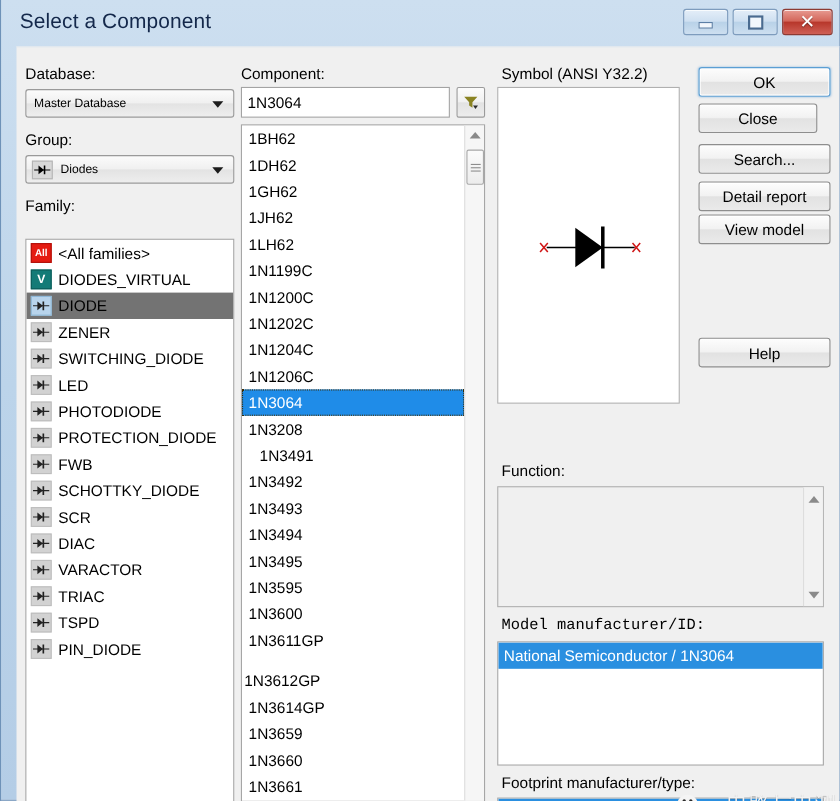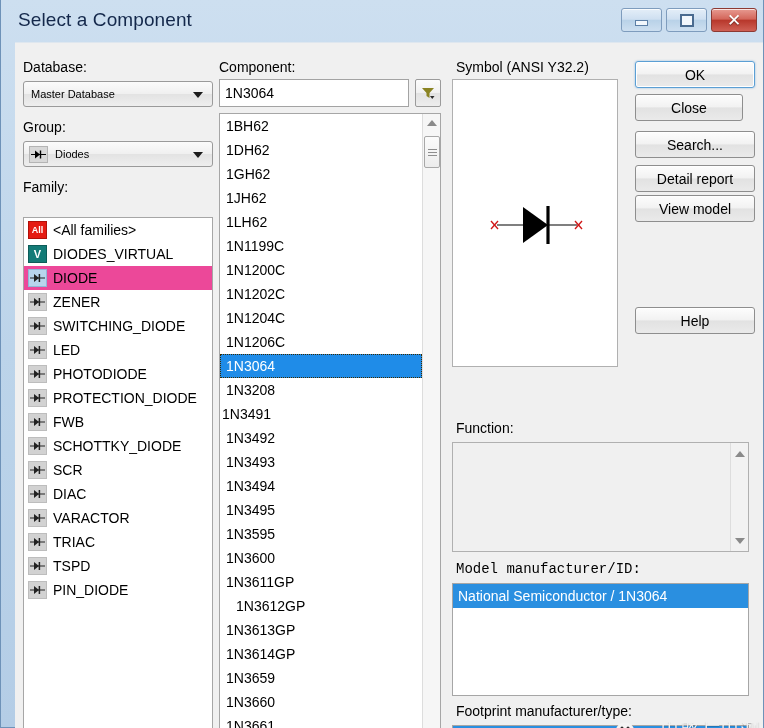--- a/index.html
+++ b/index.html
@@ -76,21 +76,21 @@
     position:absolute;box-sizing:border-box;
     background:#fff;border:1px solid #a6a6a6;
     overflow:hidden;
   }
   .li{
     height:24px;line-height:24px;font-size:14px;
     padding-left:4px;white-space:nowrap;display:flex;align-items:center;
   }
   .li.sel-blue{background:#2a8fe0;color:#fff;}
   .li.sel-focus{background:#1f8ce8;color:#fff;outline:1px dotted #3a2a00;outline-offset:-1px;}
-  .li.sel-grey{background:#ec4899;}
+  .li.sel-grey{background:#737373;}
   .fam-icon{
     width:19px;height:18px;flex:0 0 auto;margin-right:6px;
     background:#d2d2d2;border:1px solid #bdbdbd;box-sizing:border-box;
     display:flex;align-items:center;justify-content:center;overflow:hidden;
   }
   .fam-icon.all{background:#e51b12;border-color:#b01009;}
   .fam-icon.virt{background:#137b77;border-color:#0d5c59;}
   .fam-icon.selbg{background:#b8d4ec;border-color:#8fb8d8;}
   .fam-icon .txt{font-size:9px;font-weight:bold;color:#fff;line-height:1;}
 
@@ -370,30 +370,29 @@
           <div class="li" style="padding-left: 6px;">1GH62</div>
           <div class="li" style="padding-left: 6px;">1JH62</div>
           <div class="li" style="padding-left: 6px;">1LH62</div>
           <div class="li" style="padding-left: 6px;">1N1199C</div>
           <div class="li" style="padding-left: 6px;">1N1200C</div>
           <div class="li" style="padding-left: 6px;">1N1202C</div>
           <div class="li" style="padding-left: 6px;">1N1204C</div>
           <div class="li" style="padding-left: 6px;">1N1206C</div>
           <div class="li sel-focus" style="padding-left: 6px;">1N3064</div>
           <div class="li" style="padding-left: 6px;">1N3208</div>
-          <div class="li" style="padding-left: 2px;">1N3491</div>
+          <div class="li" style="padding-left: 16px;">1N3491</div>
           <div class="li" style="padding-left: 6px;">1N3492</div>
           <div class="li" style="padding-left: 6px;">1N3493</div>
           <div class="li" style="padding-left: 6px;">1N3494</div>
           <div class="li" style="padding-left: 6px;">1N3495</div>
           <div class="li" style="padding-left: 6px;">1N3595</div>
           <div class="li" style="padding-left: 6px;">1N3600</div>
           <div class="li" style="padding-left: 6px;">1N3611GP</div>
-          <div class="li" style="padding-left: 16px;">1N3612GP</div>
-          <div class="li" style="padding-left: 6px;">1N3613GP</div>
+          <div class="li" style="padding-left: 2px; margin-top: 13px;">1N3612GP</div>
           <div class="li" style="padding-left: 6px;">1N3614GP</div>
           <div class="li" style="padding-left: 6px;">1N3659</div>
           <div class="li" style="padding-left: 6px;">1N3660</div>
           <div class="li" style="padding-left: 6px;">1N3661</div>
         </div>
       <div class="vscroll" style="right:0;top:0;bottom:0;">
         <div class="sb-arrow">
             <span class="tri-up"></span>
           </div>
         <div class="sb-thumb" style="top:22px;height:32px;">

